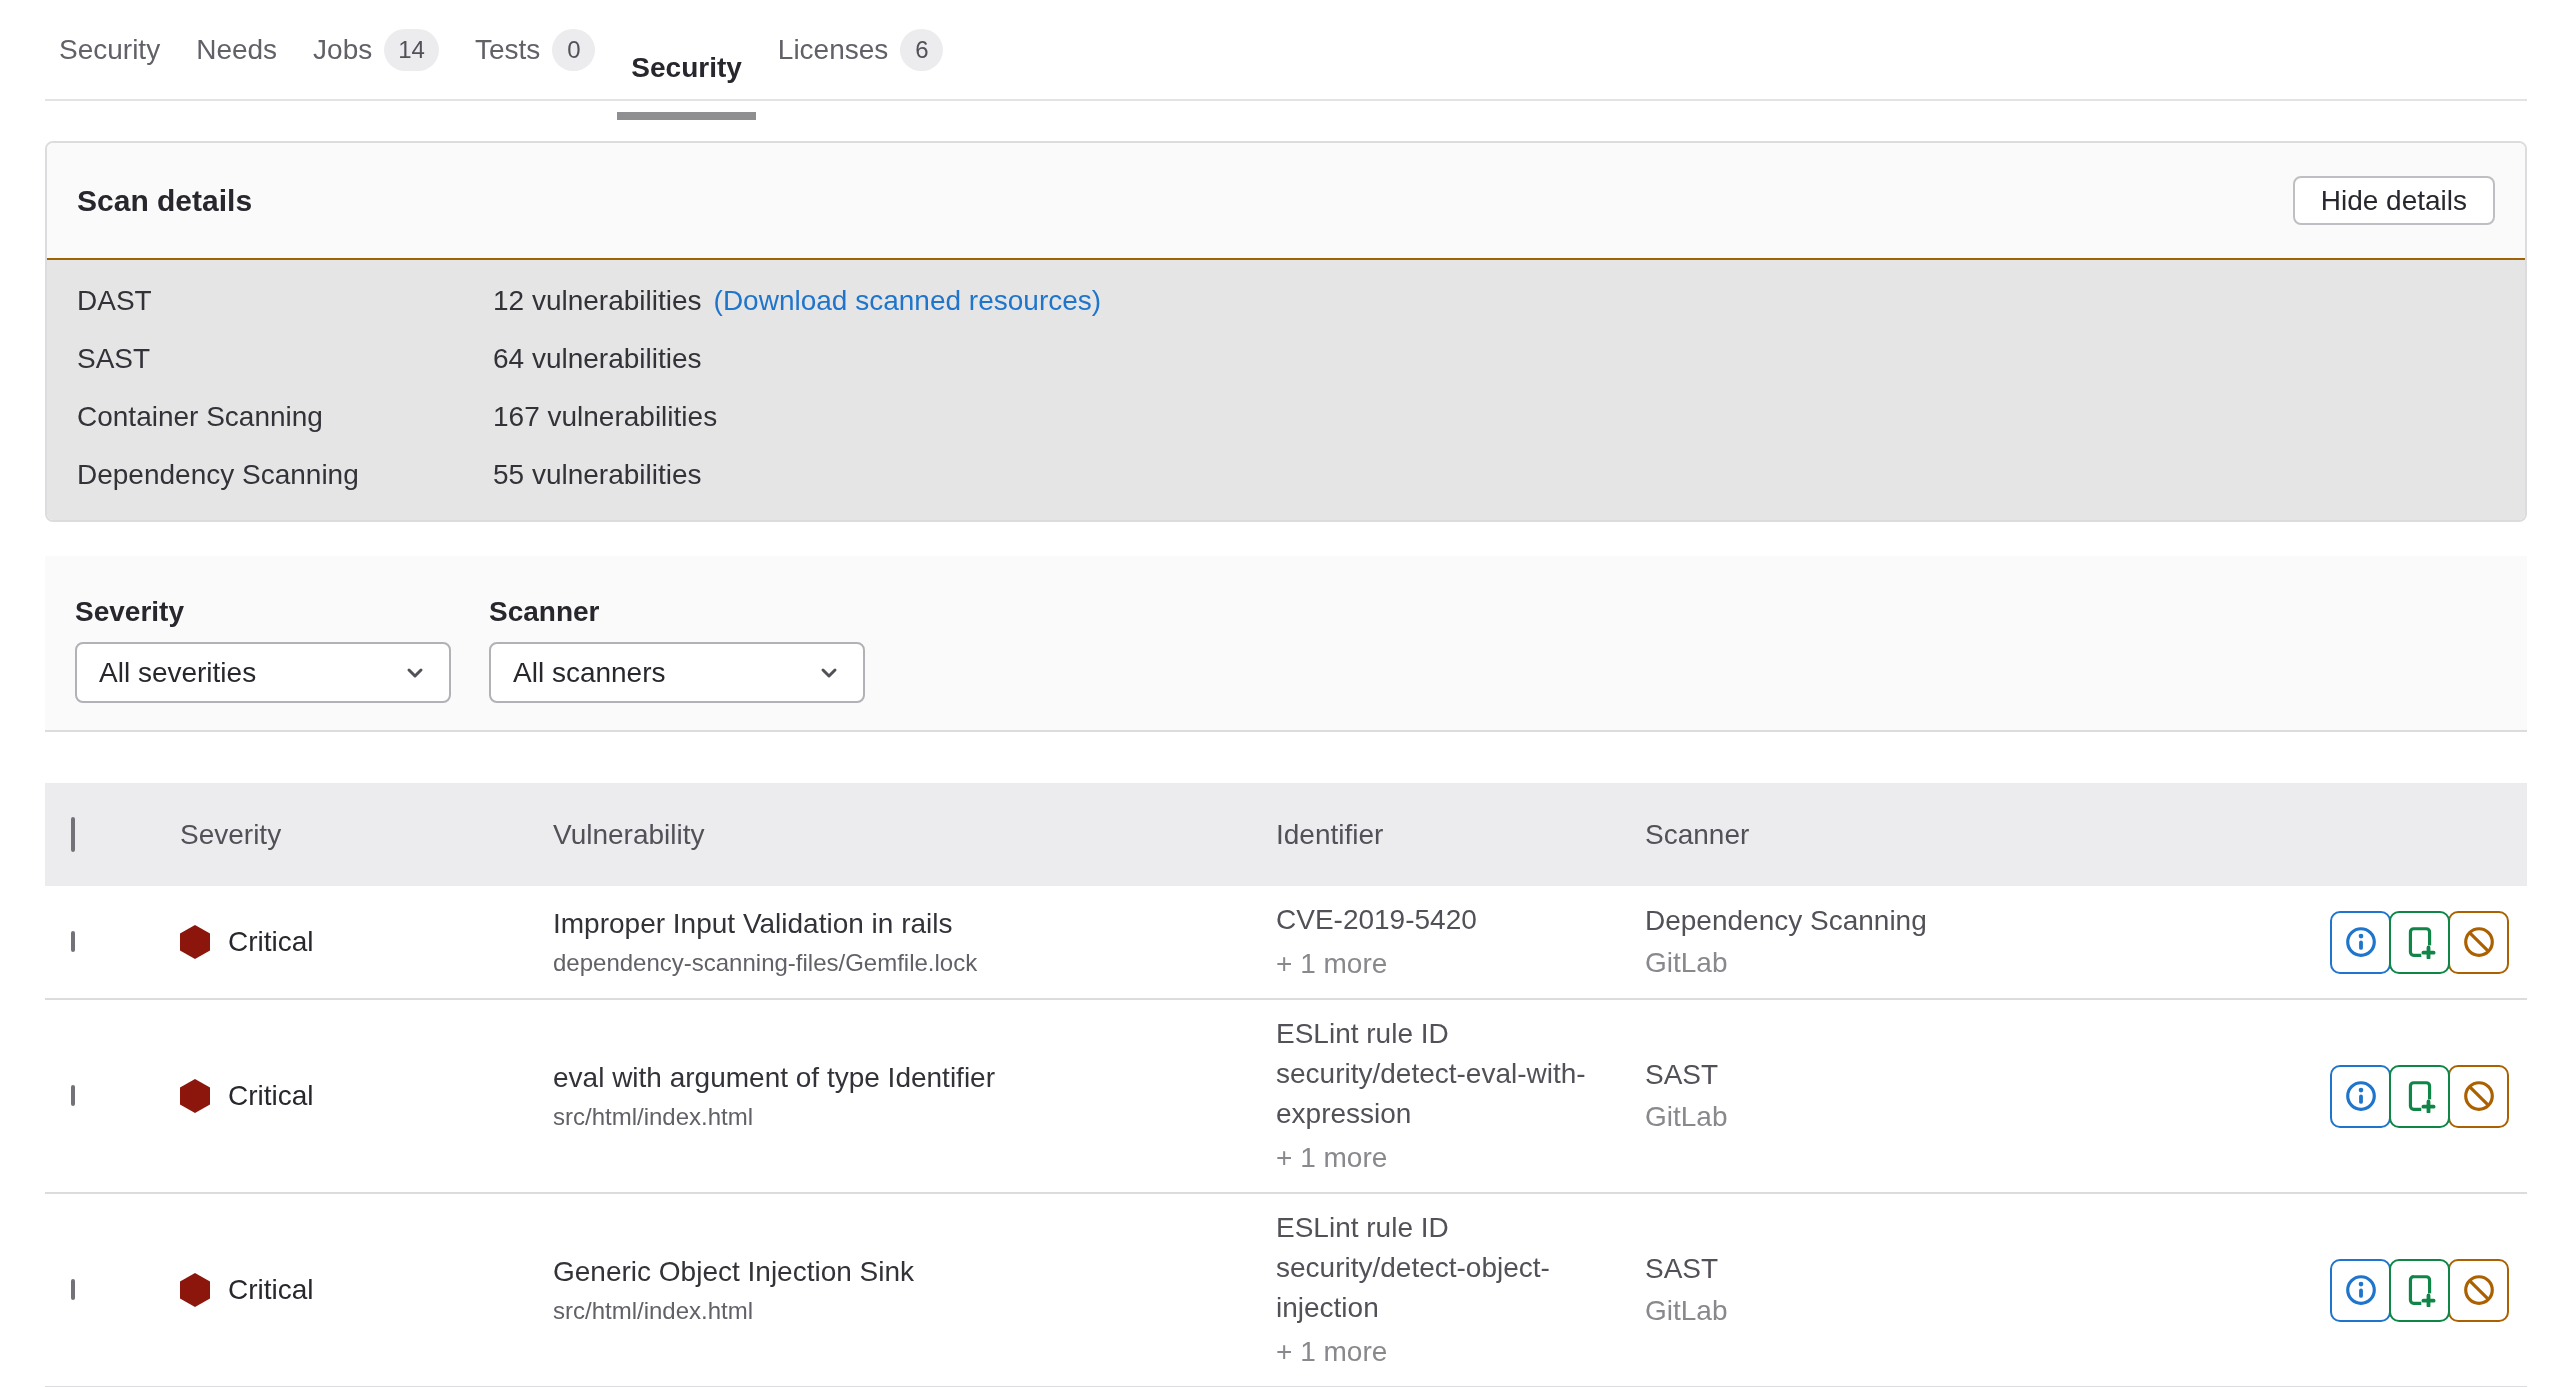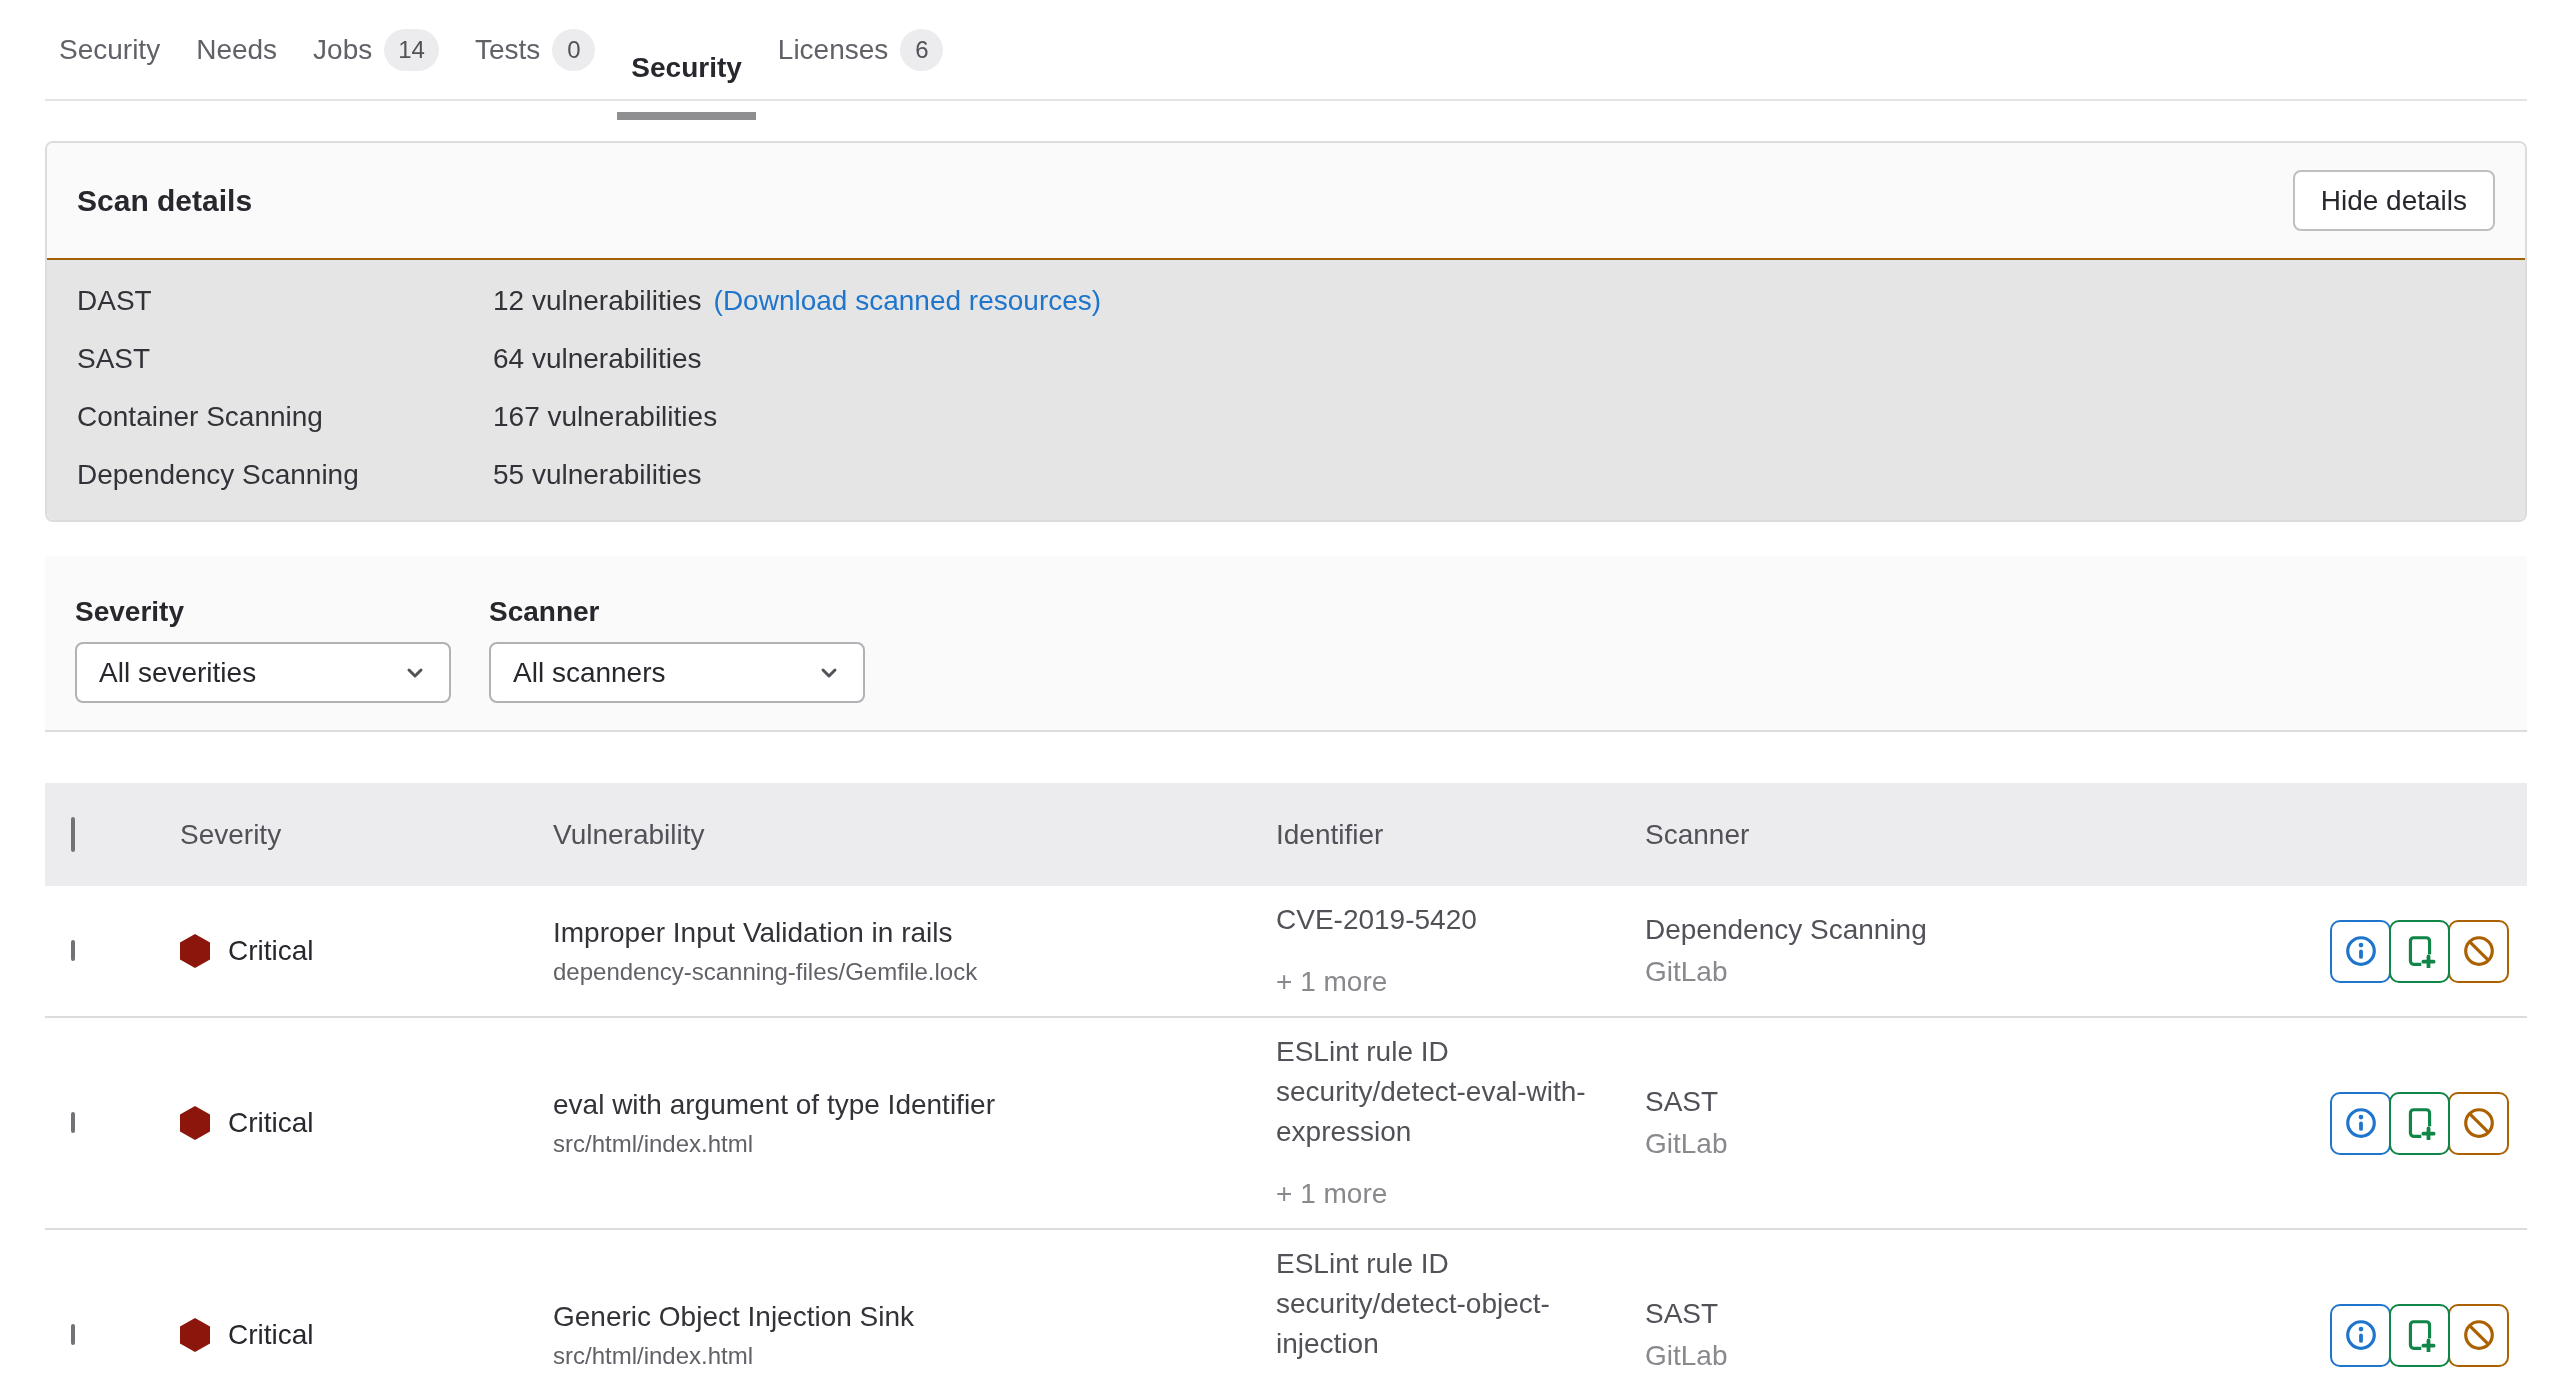--- a/index.html
+++ b/index.html
@@ -12,21 +12,21 @@
   .tab { position:relative; display:flex; align-items:center; height:99px; padding:0 18px; font-size:28px; color:#626168; text-decoration:none; cursor:pointer; }
   .tab:first-child { padding-left:14px; }
   .tab.active { color:#28272d; font-weight:bold;margin-top:37px; }
   .tab.active::after { content:""; position:absolute; left:4px; right:4px; bottom:-2px; height:8px; background:#8f8f92; }
   .tab .badge { display:inline-flex; align-items:center; justify-content:center; min-width:43px; height:42px; padding:0 14px; margin-left:12px; background:#ececef; border-radius:22px; font-size:24px; font-weight:normal; color:#535158; }
 
   
   .card { margin-top:40px; border:2px solid #dcdcde; border-radius:8px; overflow:hidden; }
   .card-header { display:flex; align-items:center; height:117px; padding:0 30px; background:#fafafa; border-bottom:2px solid #a16207; }
   .card-title { font-size:30px; font-weight:bold; color:#28272d; }
-  .btn-default { margin-left:auto; height:61px; padding:0 26px; background:#fff; border:2px solid #bfbfc3; border-radius:8px; font-size:28px; color:#28272d; cursor:pointer; font-family:inherit; }
+  .btn-default { margin-left:auto; height:49px; padding:0 26px; background:#fff; border:2px solid #bfbfc3; border-radius:8px; font-size:28px; color:#28272d; cursor:pointer; font-family:inherit; }
   .card-body { padding:24px 30px 28px; background:#e5e5e5; }
   .scan-row { display:flex; font-size:28px; line-height:34px; margin-bottom:24px; }
   .scan-row:last-child { margin-bottom:0; }
   .scan-label { width:416px; flex:0 0 416px; color:#333238; }
   .scan-value { color:#333238; }
   .scan-link { color:#1f75cb; text-decoration:none; margin-left:12px; cursor:pointer; }
 
   
   .filters { display:flex; margin-top:34px; height:176px; padding:40px 30px 0; background:#fafafa; border-bottom:2px solid #dcdcde; }
   .filter-col { margin-right:38px; }
@@ -45,21 +45,21 @@
   .tbody-row { border-bottom:2px solid #dcdcde; padding:14px 0; }
   .cell-check { padding-left:26px; }
   .checkbox { width:32px; height:32px; background:#fff; border:2px solid #737278; border-radius:8px; cursor:pointer; }
   .sev { display:flex; align-items:center; }
   .sev-icon { width:30px; height:34px; margin-right:18px; background:#8c160c; clip-path:polygon(50% 0%,100% 25%,100% 75%,50% 100%,0% 75%,0% 25%); }
   .sev-text { font-size:28px; color:#28272d; }
   .vuln-title { font-size:28px; line-height:36px; color:#333238; }
   .vuln-path { font-size:24px; line-height:30px; color:#626168; margin-top:6px; }
   .ident { padding-right:30px; }
   .ident-main { font-size:28px; line-height:40px; color:#535158; overflow-wrap:break-word; }
-  .more { font-size:28px; line-height:40px; color:#89888d; margin-top:22px; }
+  .more { font-size:28px; line-height:40px; color:#89888d; margin-top:4px; }
   .scanner-name { font-size:28px; line-height:36px; color:#535158; }
   .scanner-vendor { font-size:28px; line-height:36px; color:#89888d; margin-top:6px; }
   .cell-actions { display:flex; justify-content:flex-end; padding-right:18px; }
   .icon-btn { width:61px; height:63px; display:flex; align-items:center; justify-content:center; background:#fff; border-radius:10px; cursor:pointer; padding:0; }
   .icon-btn + .icon-btn { margin-left:-2px; }
   .btn-info { border:2px solid #1f75cb; z-index:1; }
   .btn-issue { border:2px solid #108548; z-index:2; }
   .btn-cancel { border:2px solid #ab6100; z-index:1; }
   .icon-btn svg { display:block; }
 </style>

